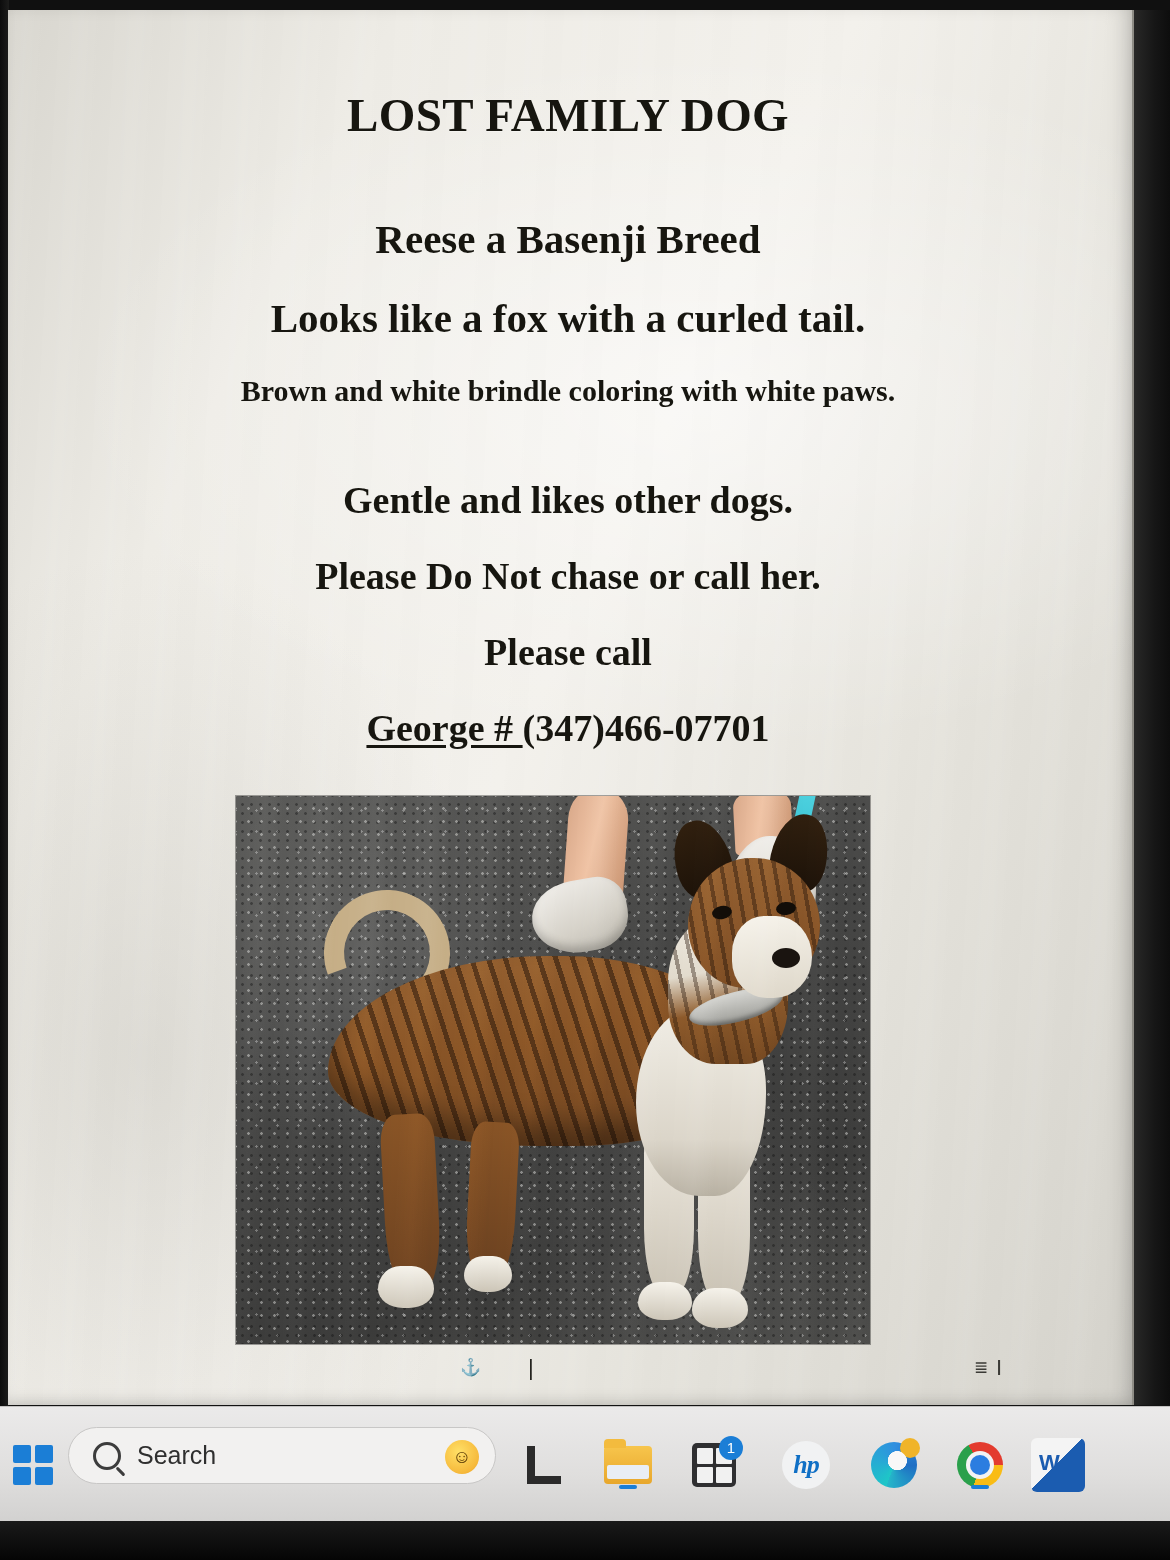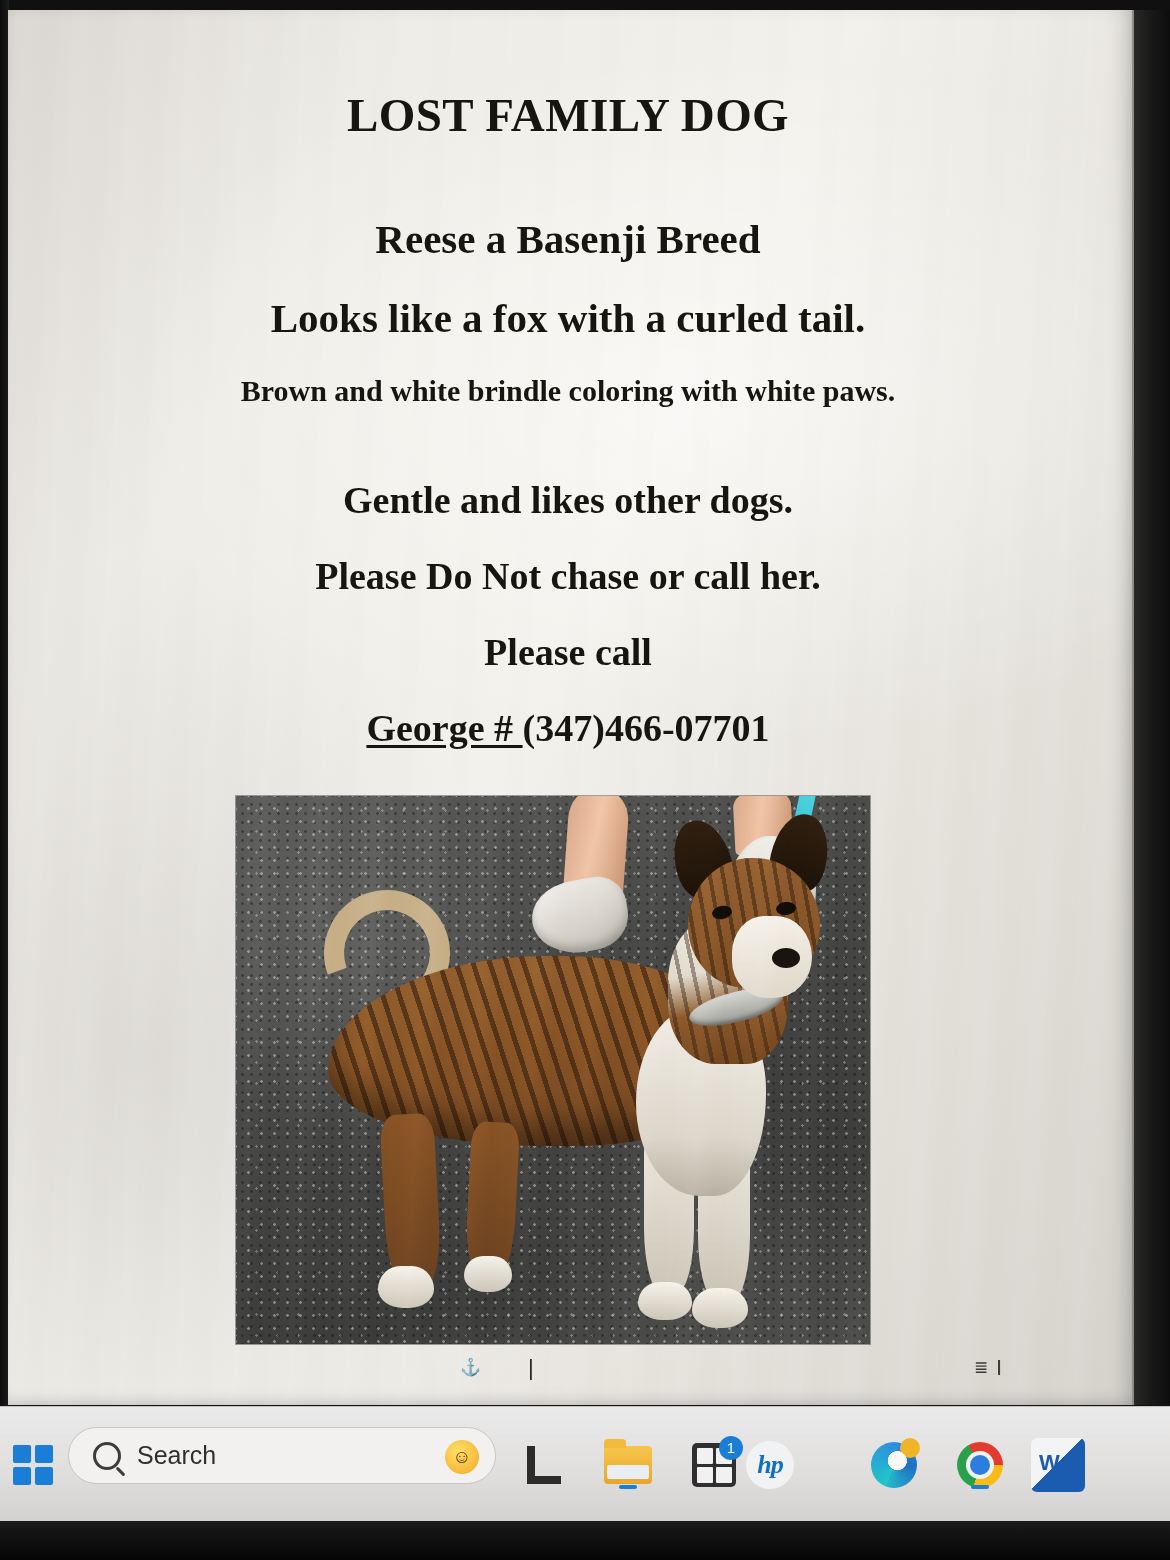--- a/index.html
+++ b/index.html
@@ -411,21 +411,21 @@
     font-size: 19px;
     color: #5a3b06;
     text-align: center;
     line-height: 34px;
   }
 
   
   #icon-explorer-l { left: 516px; }
   #icon-folder     { left: 600px; }
   #icon-store      { left: 686px; }
-  #icon-hp         { left: 742px; }
+  #icon-hp         { left: 778px; }
   #icon-edge       { left: 866px; }
   #icon-chrome     { left: 952px; }
   #icon-word       { left: 1030px; }
 
   .teams-l {
     width: 42px; height: 42px;
     position: relative;
   }
   .teams-l i {
     position: absolute;

